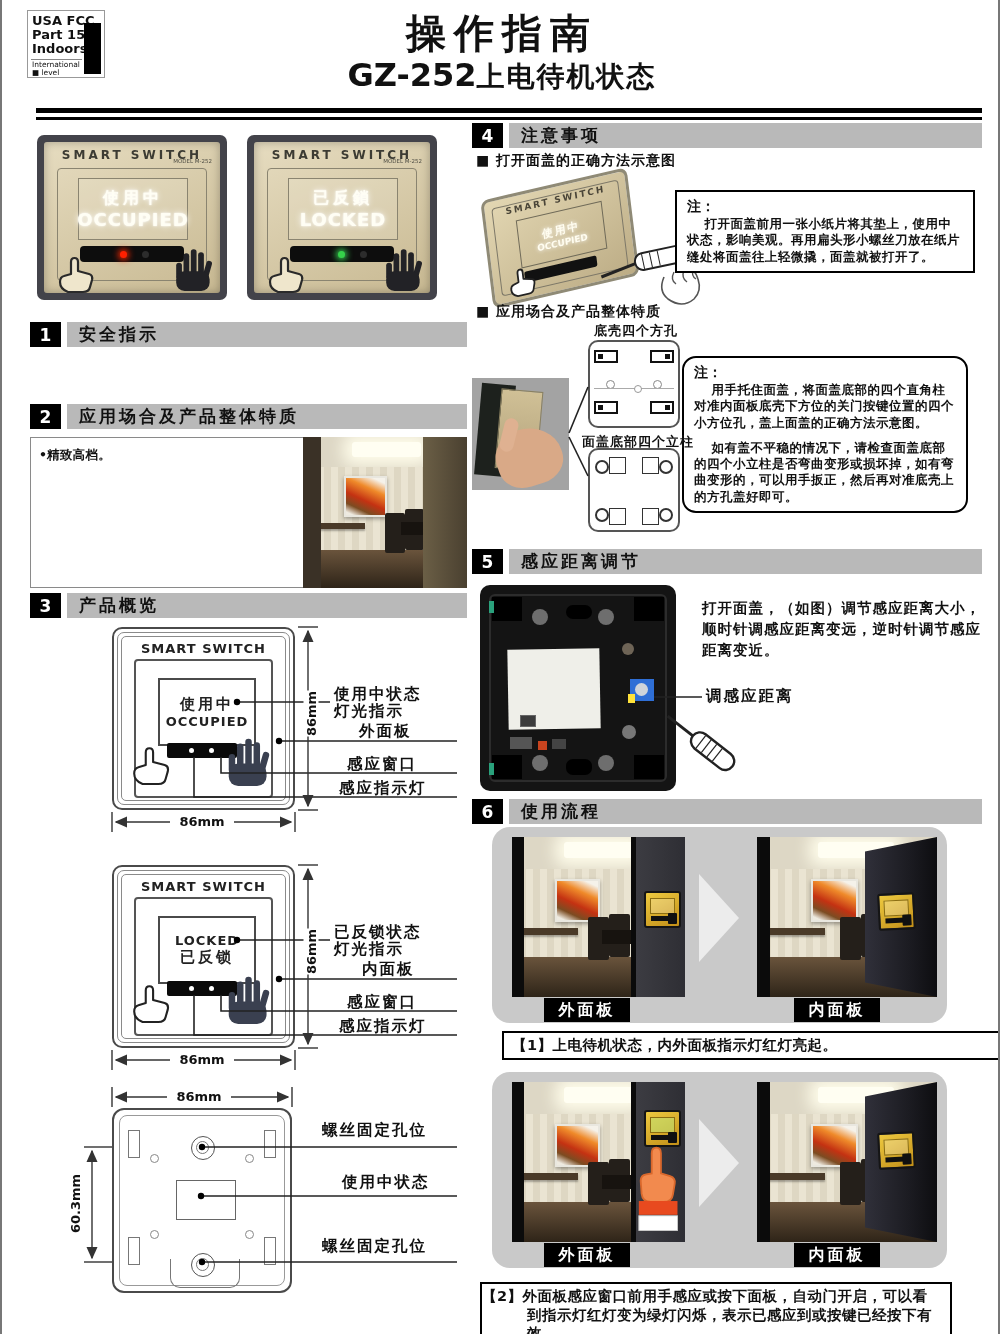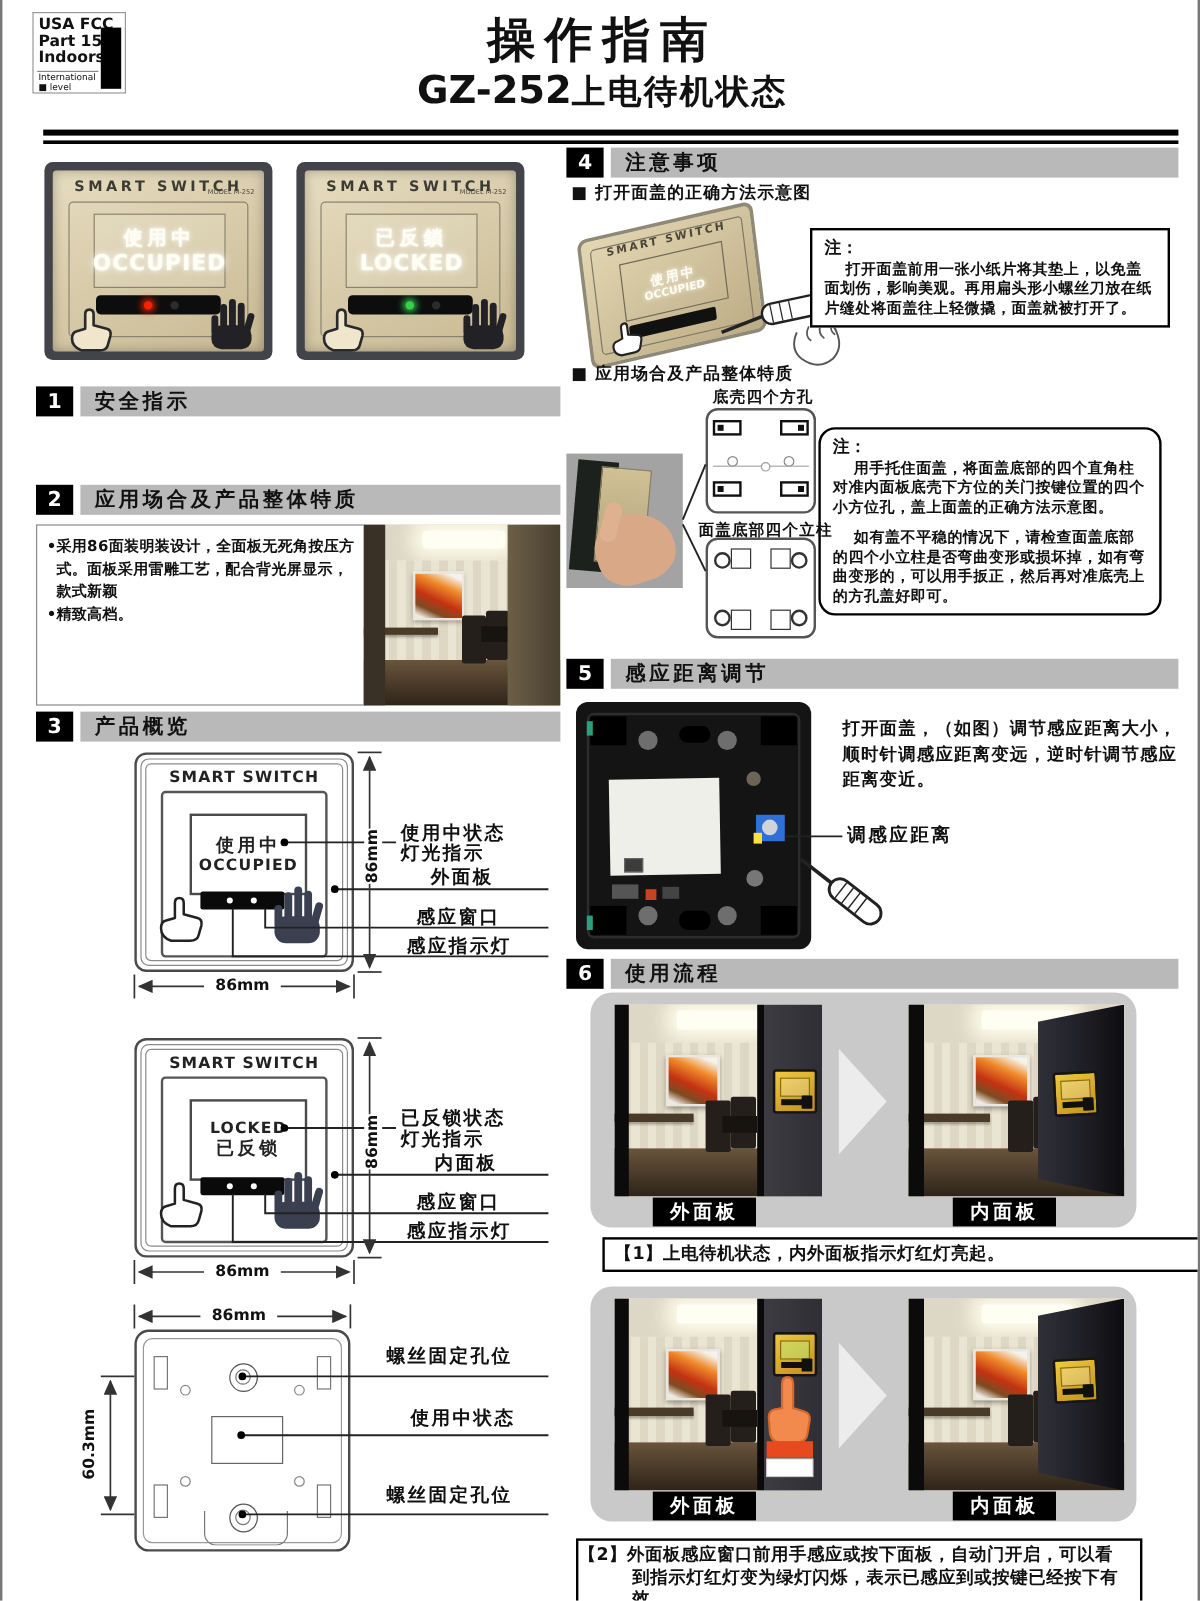--- a/index.html
+++ b/index.html
@@ -205,21 +205,20 @@
   <div class="sec" style="left:28px;top:322px;width:437px;">
     <div class="sec-num">1</div>
     <div class="sec-bar">安全指示</div>
   </div>
 
   <div class="sec" style="left:28px;top:404px;width:437px;">
     <div class="sec-num">2</div>
     <div class="sec-bar">应用场合及产品整体特质</div>
   </div>
   <div class="s2box">
-    <div class="bl">采用86面装明装设计，全面板无死角按压方式。面板采用雷雕工艺，配合背光屏显示，款式新颖</div>
     <div class="bl">精致高档。</div>
   </div>
   <div class="room" style="left:301px;top:437px;width:164px;height:151px;">
     <div class="rm-ceil"></div>
     <div class="rm-light"></div>
     <div class="rm-wall"></div>
     <div class="rm-pic"></div>
     <div class="rm-shelf"></div>
     <div class="rm-floor"></div>
     <div class="rm-chair" style="left:50%;top:50%;"></div>
@@ -354,21 +353,21 @@
       <rect x="42" y="33" width="50" height="17" rx="8" fill="#fff" stroke="#222" stroke-width="2"></rect>
       <line x1="50" y1="34" x2="50" y2="49" stroke="#222" stroke-width="1"></line>
       <line x1="58" y1="34" x2="58" y2="49" stroke="#222" stroke-width="1"></line>
       <line x1="66" y1="34" x2="66" y2="49" stroke="#222" stroke-width="1"></line>
     </g>
     <path d="M70 55 q-6 14 4 22 q14 10 26 0 q8 -8 4 -20 q-3 -10 -12 -14" fill="none" stroke="#555" stroke-width="1.6"></path>
     <path d="M80 50 q-4 8 2 12 M90 48 q-3 8 3 12 M99 47 q-2 7 3 10" fill="none" stroke="#555" stroke-width="1.4"></path>
   </svg>
   <div class="note" style="left:673px;top:190px;width:300px;">
     <div class="h">注：</div>
-    <p>打开面盖前用一张小纸片将其垫上，以免盖面划伤，影响美观。再用扁头形小螺丝刀放在纸片缝处将面盖往上轻微撬，面盖就被打开了。</p>
+    <p>打开面盖前用一张小纸片将其垫上，使用中状态，影响美观。再用扁头形小螺丝刀放在纸片缝处将面盖往上轻微撬，面盖就被打开了。</p>
   </div>
 
   <div class="sub" style="left:474px;top:303px;">■ 应用场合及产品整体特质</div>
 
   <div class="handphoto">
     <div style="position:absolute;left:6px;top:6px;width:34px;height:92px;background:#1d211d;transform:rotate(5deg);"></div>
     <div style="position:absolute;left:26px;top:12px;width:40px;height:78px;background:linear-gradient(#d0c096,#b3a37c);border:1px solid #8a8060;transform:rotate(5deg);"></div>
     <div style="position:absolute;left:24px;top:50px;width:66px;height:58px;background:#d9a987;border-radius:45% 55% 40% 40%;transform:rotate(-18deg);"></div>
     <div style="position:absolute;left:30px;top:40px;width:14px;height:34px;background:#dfb191;border-radius:7px;transform:rotate(14deg);"></div>
   </div>

